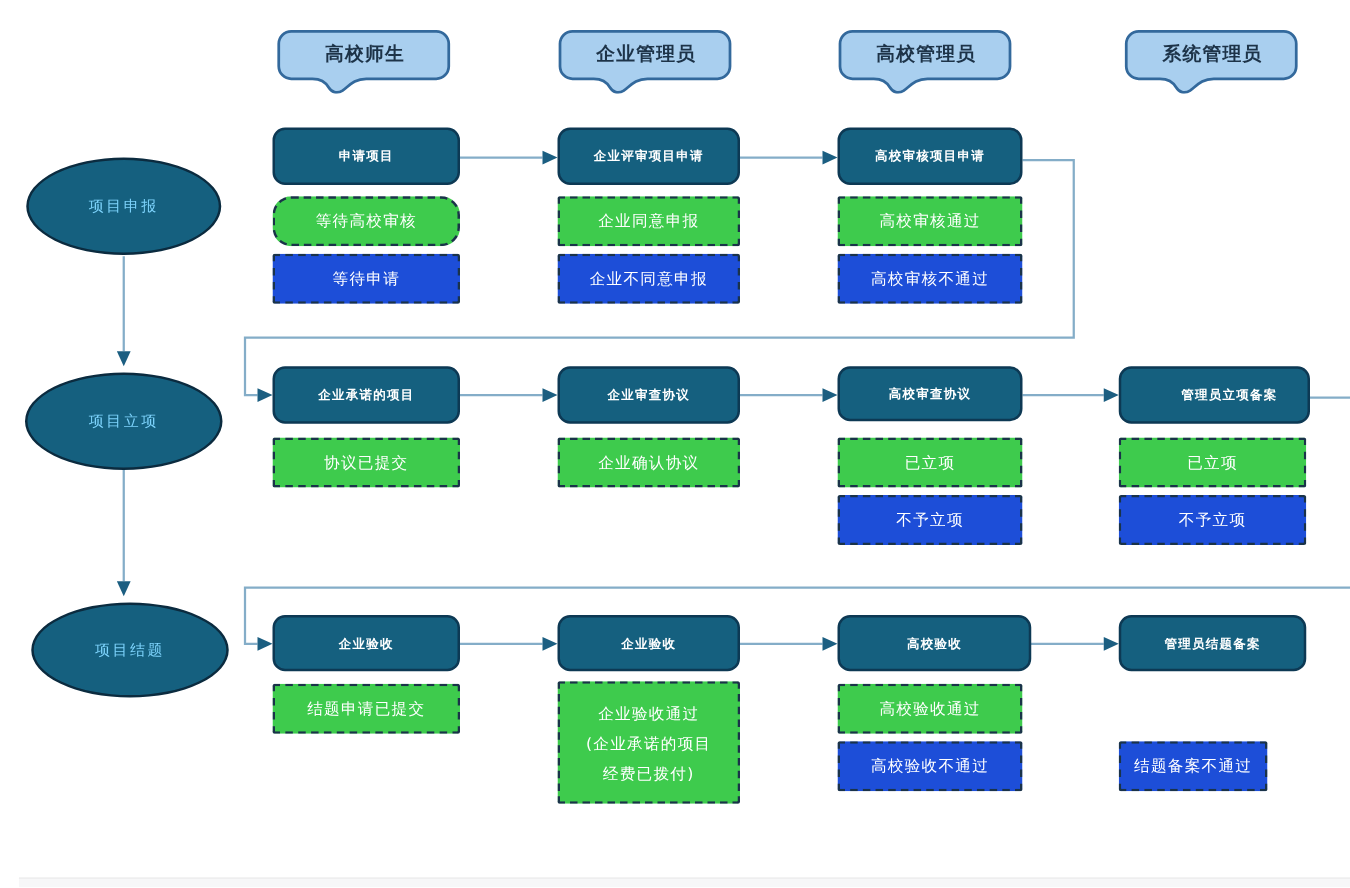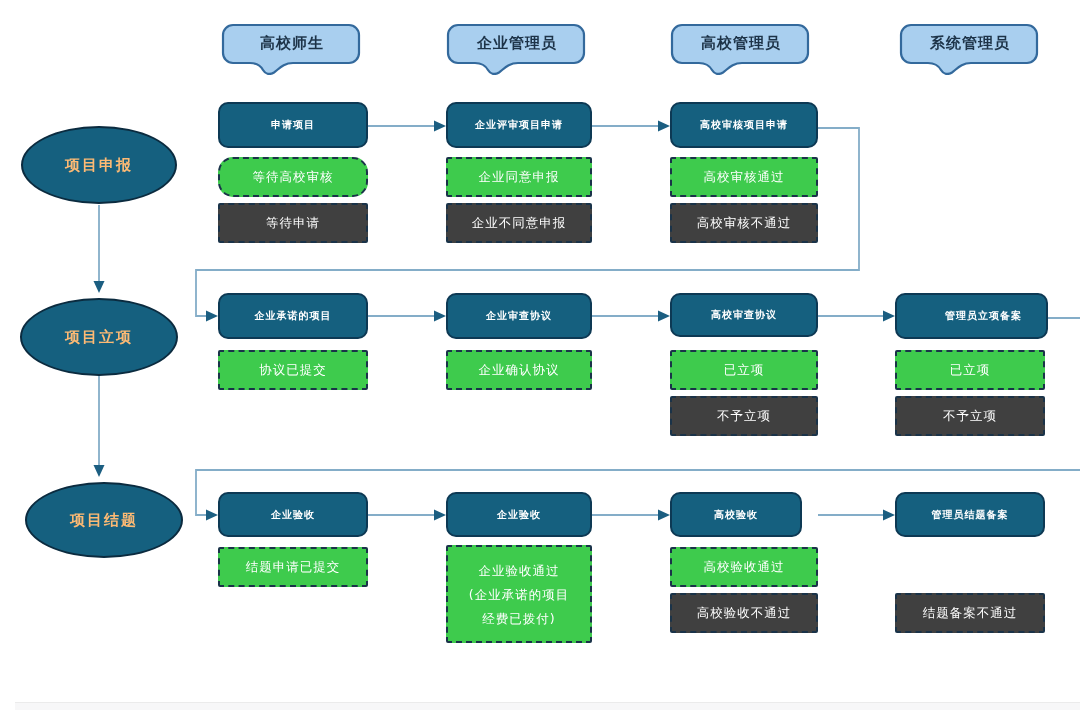--- a/index.html
+++ b/index.html
@@ -13,36 +13,36 @@
   .banner svg{position:absolute;left:0;top:0;}
   .banner .lbl{
     position:absolute;left:0;top:0;width:100%;height:40px;
     display:flex;align-items:center;justify-content:center;
     font-size:15px;font-weight:600;color:#1D3348;letter-spacing:1px;
   }
   .ellipse{
     position:absolute;box-sizing:border-box;border-radius:50%;
     background:#15607F;border:2.5px solid #0B2B3F;
     display:flex;align-items:center;justify-content:center;
-    color:#fdba74;font-size:15px;font-weight:700;letter-spacing:2px;
+    color:#7dd3fc;font-size:12px;font-weight:400;letter-spacing:2px;
   }
   .node{
     position:absolute;box-sizing:border-box;border-radius:10px;
     background:#15607F;border:2.5px solid #0D3954;
     display:flex;align-items:center;justify-content:center;
     color:#fff;font-size:10px;font-weight:600;letter-spacing:1px;
   }
   .st{
     position:absolute;box-sizing:border-box;border-radius:2px;
     border:2.5px dashed #1A3349;
     display:flex;align-items:center;justify-content:center;
     color:#fff;font-size:12.5px;font-weight:500;letter-spacing:1px;
   }
   .st.ok{background:#3ECB4D;}
-  .st.no{background:#404040;}
+  .st.no{background:#1d4ed8;}
   .st.multi{flex-direction:column;gap:9px;}
   .st.multi span{display:block;line-height:1.2;}
   .footer-strip{
     position:absolute;left:0;bottom:0;width:100%;height:8px;
     background:#f7f7f8;border-top:1px solid #ebebeb;box-sizing:border-box;
   }
 </style>
 </head>
 <body>
 
@@ -143,21 +143,21 @@
   <div class="node" style="left:203px;top:492px;width:150px;height:45px;">企业验收</div>
   <div class="st ok" style="left:203px;top:547px;width:150px;height:40px;">结题申请已提交</div>
 
   <div class="node" style="left:431px;top:492px;width:146px;height:45px;">企业验收</div>
   <div class="st ok multi" style="left:431px;top:545px;width:146px;height:98px;">
     <span>企业验收通过</span>
     <span>(企业承诺的项目</span>
     <span>经费已拨付)</span>
   </div>
 
-  <div class="node" style="left:655px;top:492px;width:132px;height:45px;">高校验收</div>
+  <div class="node" style="left:655px;top:492px;width:155px;height:45px;">高校验收</div>
   <div class="st ok" style="left:655px;top:547px;width:148px;height:40px;">高校验收通过</div>
   <div class="st no" style="left:655px;top:593px;width:148px;height:40px;">高校验收不通过</div>
 
   <div class="node" style="left:880px;top:492px;width:150px;height:45px;">管理员结题备案</div>
-  <div class="st no" style="left:880px;top:593px;width:150px;height:40px;">结题备案不通过</div>
+  <div class="st no" style="left:880px;top:593px;width:119px;height:40px;">结题备案不通过</div>
 
   <div class="footer-strip"></div>
 </div>
 
 </body></html>

